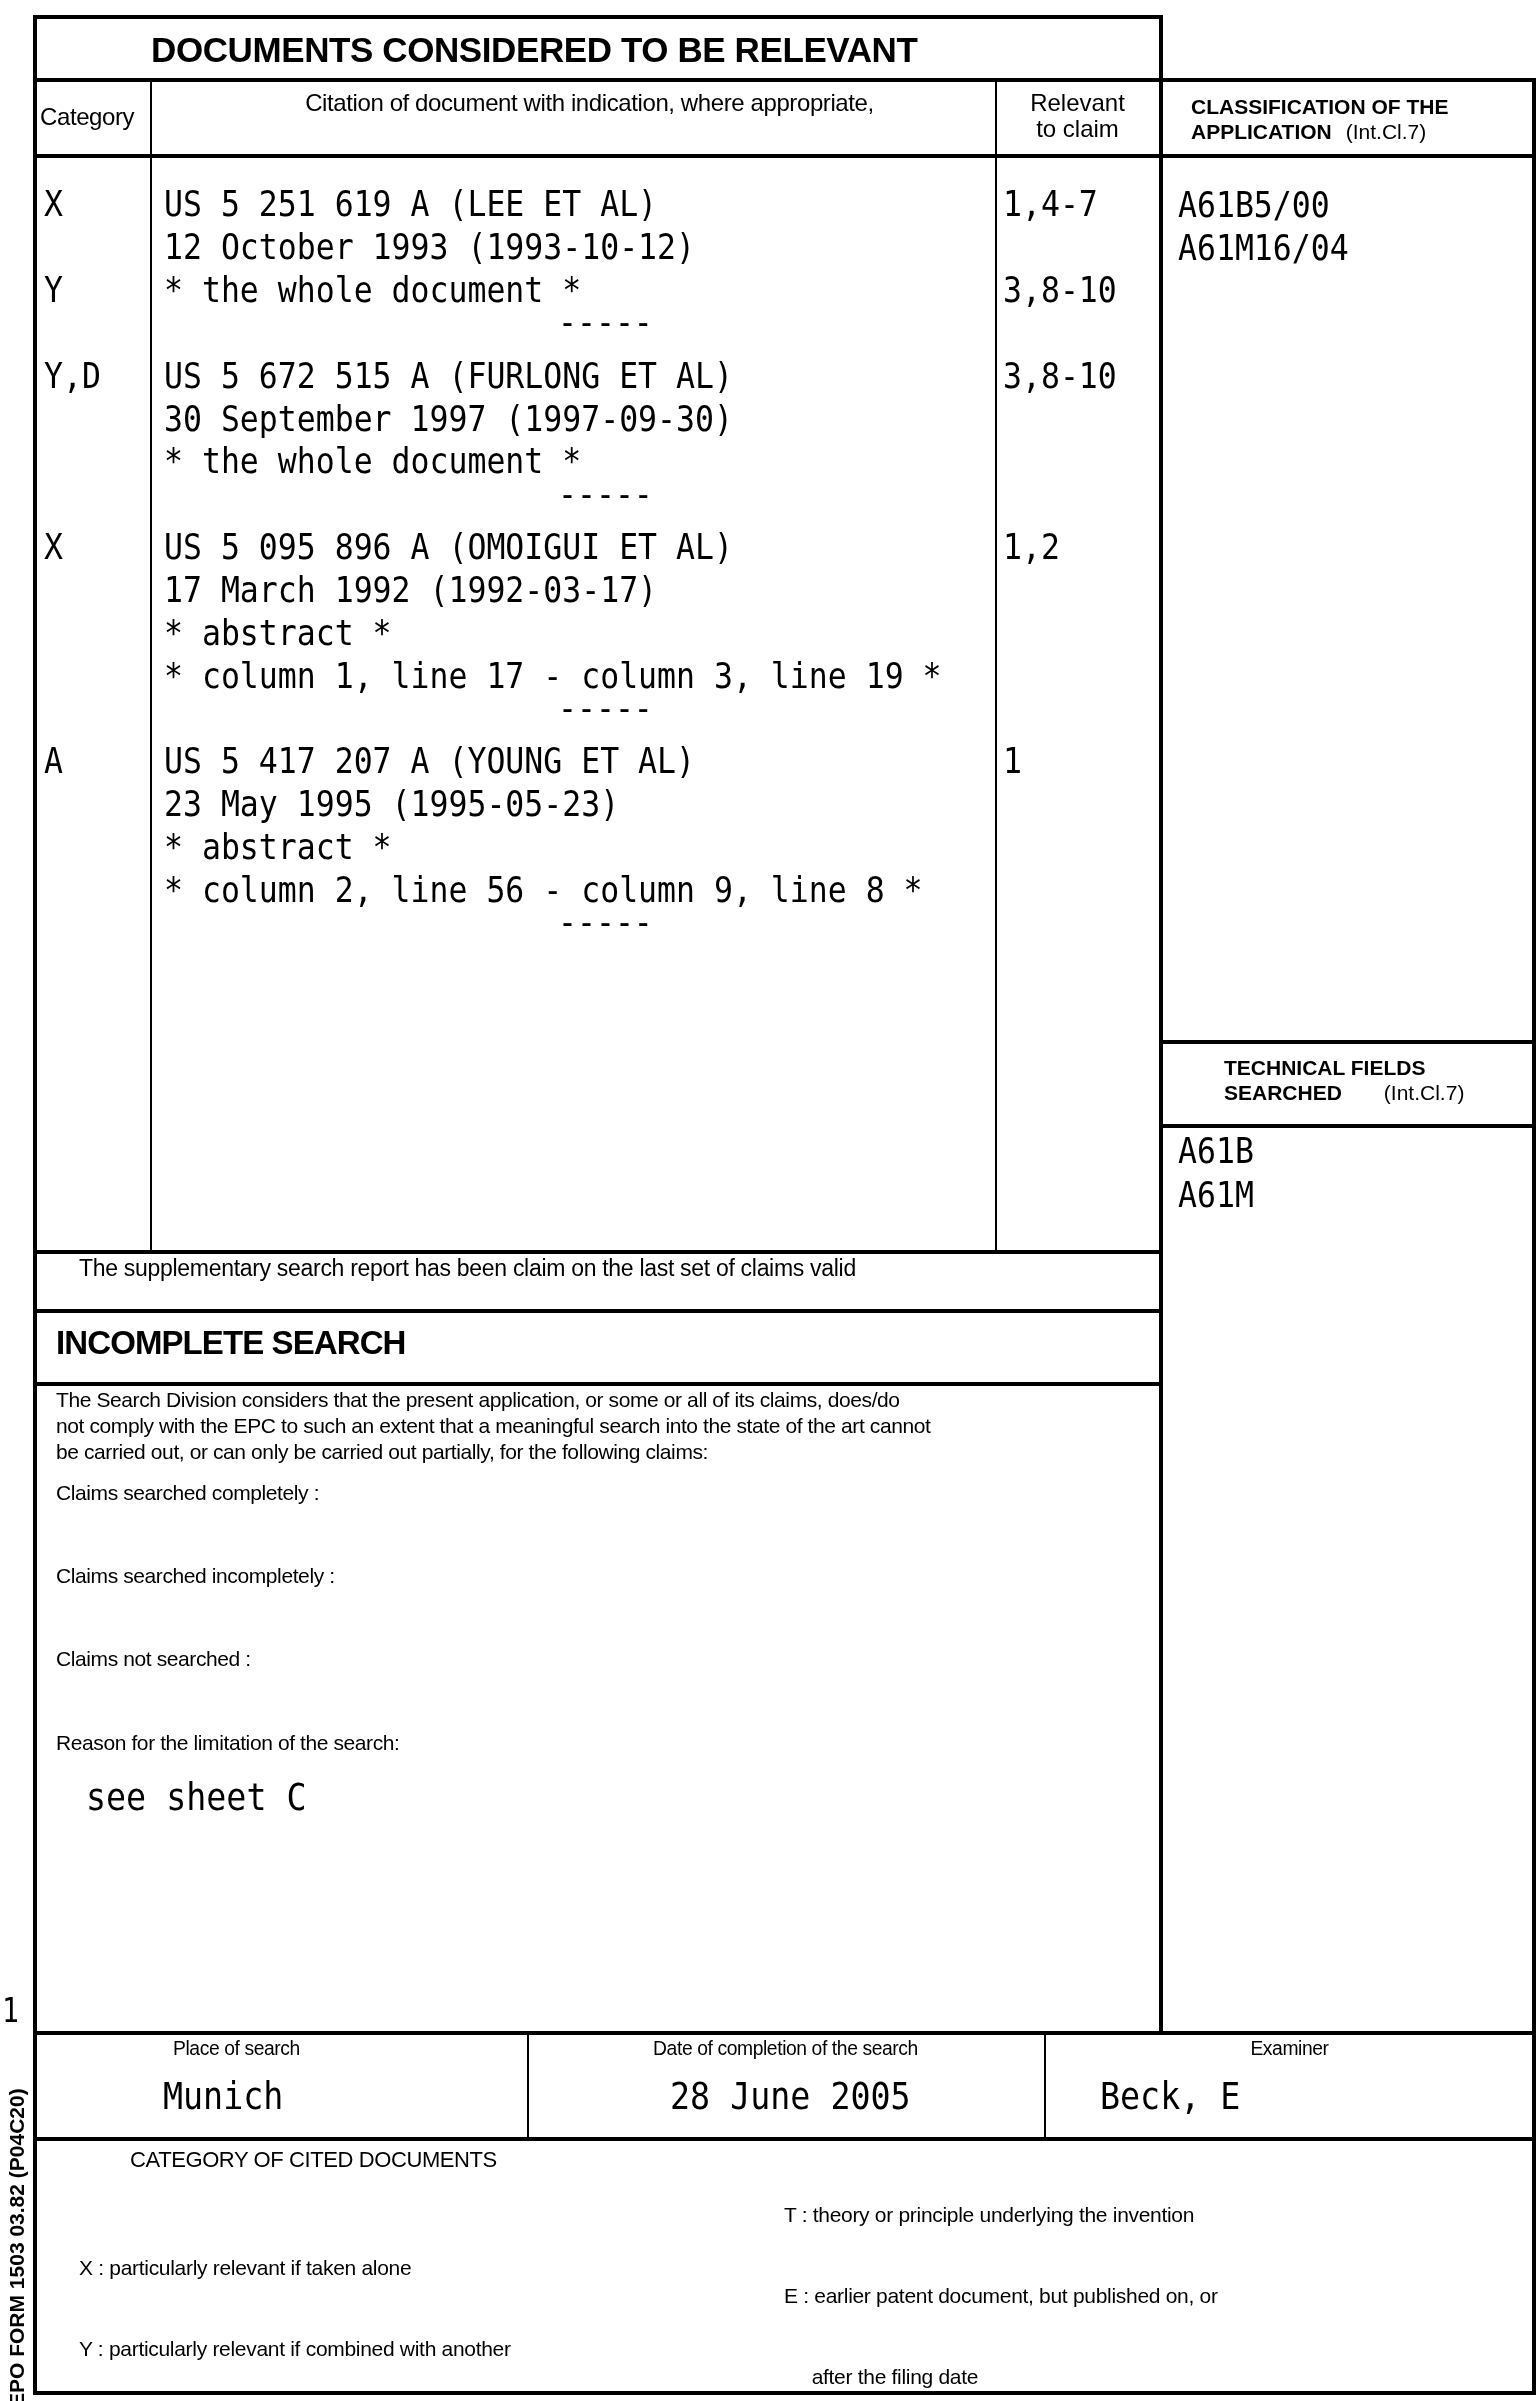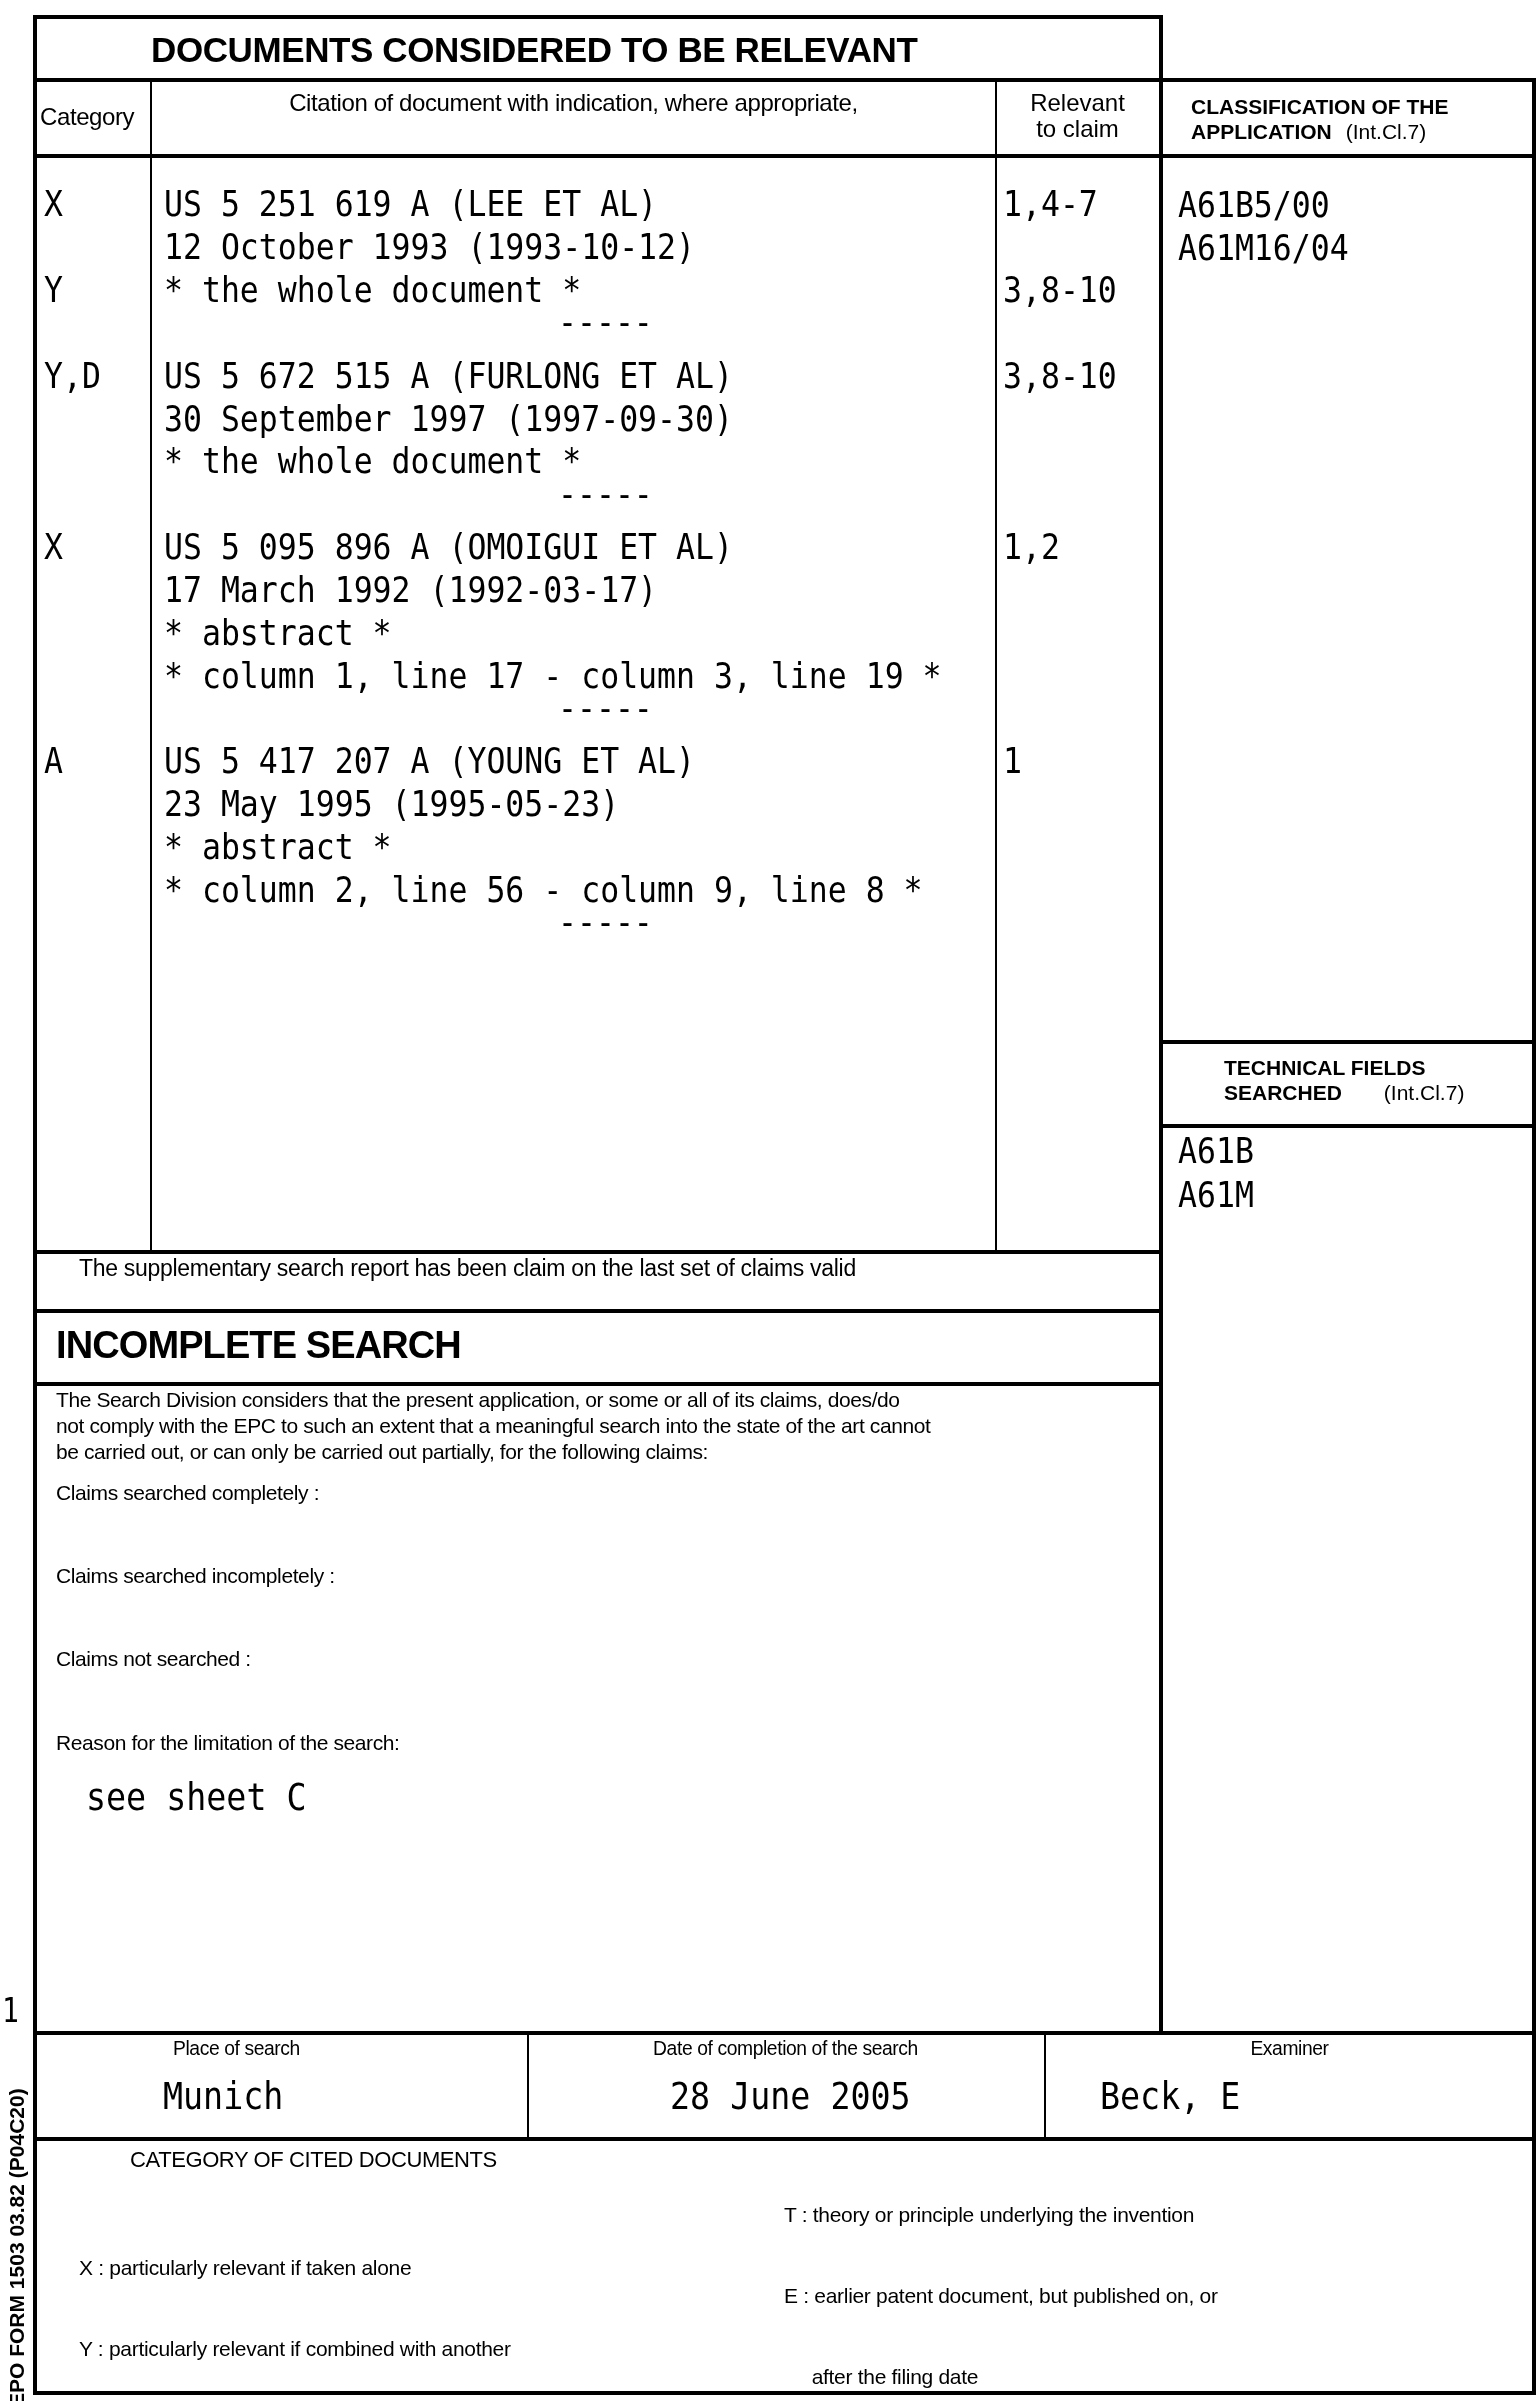--- a/index.html
+++ b/index.html
@@ -43,21 +43,21 @@
 
 <div class="hl" style="left:33px; top:2031px; width:1503px;"></div>
 <div class="hl" style="left:33px; top:2137px; width:1503px;"></div>
 <div class="vthin" style="left:527px; top:2031px; height:108px;"></div>
 <div class="vthin" style="left:1044px; top:2031px; height:108px;"></div>
 <div class="hl" style="left:33px; top:2391px; width:1503px;"></div>
 
 <div class="abs sans title" style="left:151px; top:30px;">DOCUMENTS CONSIDERED TO BE RELEVANT</div>
 
 <div class="abs sans hdr" style="left:40px; top:104px; letter-spacing:-0.4px;">Category</div>
-<div class="abs sans hdr" style="left:152px; top:90px; width:843px; text-align:center;">
+<div class="abs sans hdr" style="left:152px; top:90px; width:843px; text-align:center;padding-left:16px;">
   <div style="letter-spacing:-0.4px;">Citation of document with indication, where appropriate,</div>
 </div>
 <div class="abs sans hdr" style="left:997px; top:90px; width:161px; text-align:center;">
   <div>Relevant</div>
   <div>to claim</div>
 </div>
 <div class="abs sans hdrb" style="left:1191px; top:95px;">
   <div>CLASSIFICATION OF THE</div>
   <div><span>APPLICATION</span><span style="font-weight:normal; margin-left:14px;">(Int.Cl.7)</span></div>
 </div>
@@ -118,21 +118,21 @@
   <div style="font-weight:bold;">TECHNICAL FIELDS</div>
   <div><span style="font-weight:bold;">SEARCHED</span><span style="margin-left:42px;">(Int.Cl.7)</span></div>
 </div>
 <div class="abs mono mline" style="left:1178px; top:1130px;">A61B</div>
 <div class="abs mono mline" style="left:1178px; top:1174px;">A61M</div>
 
 <div class="abs sans" style="left:79px; top:1258px; font-size:23px; line-height:21px; letter-spacing:-0.3px; white-space:nowrap;">
   <div>The supplementary search report has been claim on the last set of claims valid</div>
 </div>
 
-<div class="abs sans" style="left:56px; top:1324px; font-size:38px; font-weight:bold; letter-spacing:-0.9px; white-space:nowrap;">INCOMPLETE SEARCH</div>
+<div class="abs sans" style="left:56px; top:1324px; font-size:33px; font-weight:bold; letter-spacing:-0.9px; white-space:nowrap;">INCOMPLETE SEARCH</div>
 <div class="abs sans small" style="left:56px; top:1387px;">
   <div>The Search Division considers that the present application, or some or all of its claims, does/do</div>
   <div>not comply with the EPC to such an extent that a meaningful search into the state of the art cannot</div>
   <div>be carried out, or can only be carried out partially, for the following claims:</div>
 </div>
 <div class="abs sans small" style="left:56px; top:1480px;">Claims searched completely :</div>
 <div class="abs sans small" style="left:56px; top:1563px;">Claims searched incompletely :</div>
 <div class="abs sans small" style="left:56px; top:1646px;">Claims not searched :</div>
 <div class="abs sans small" style="left:56px; top:1730px;">Reason for the limitation of the search:</div>
 <div class="abs mono big-mono" style="left:86px; top:1776px;">see sheet C</div>

